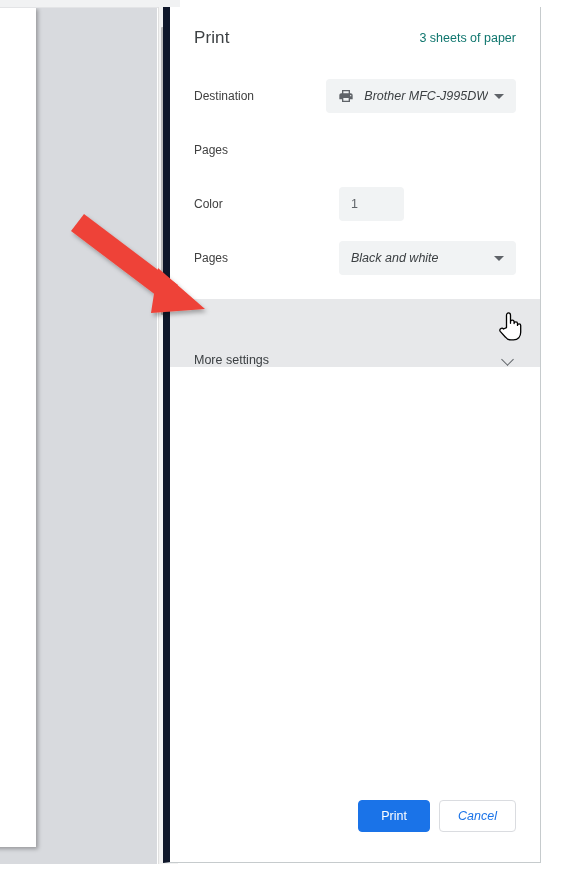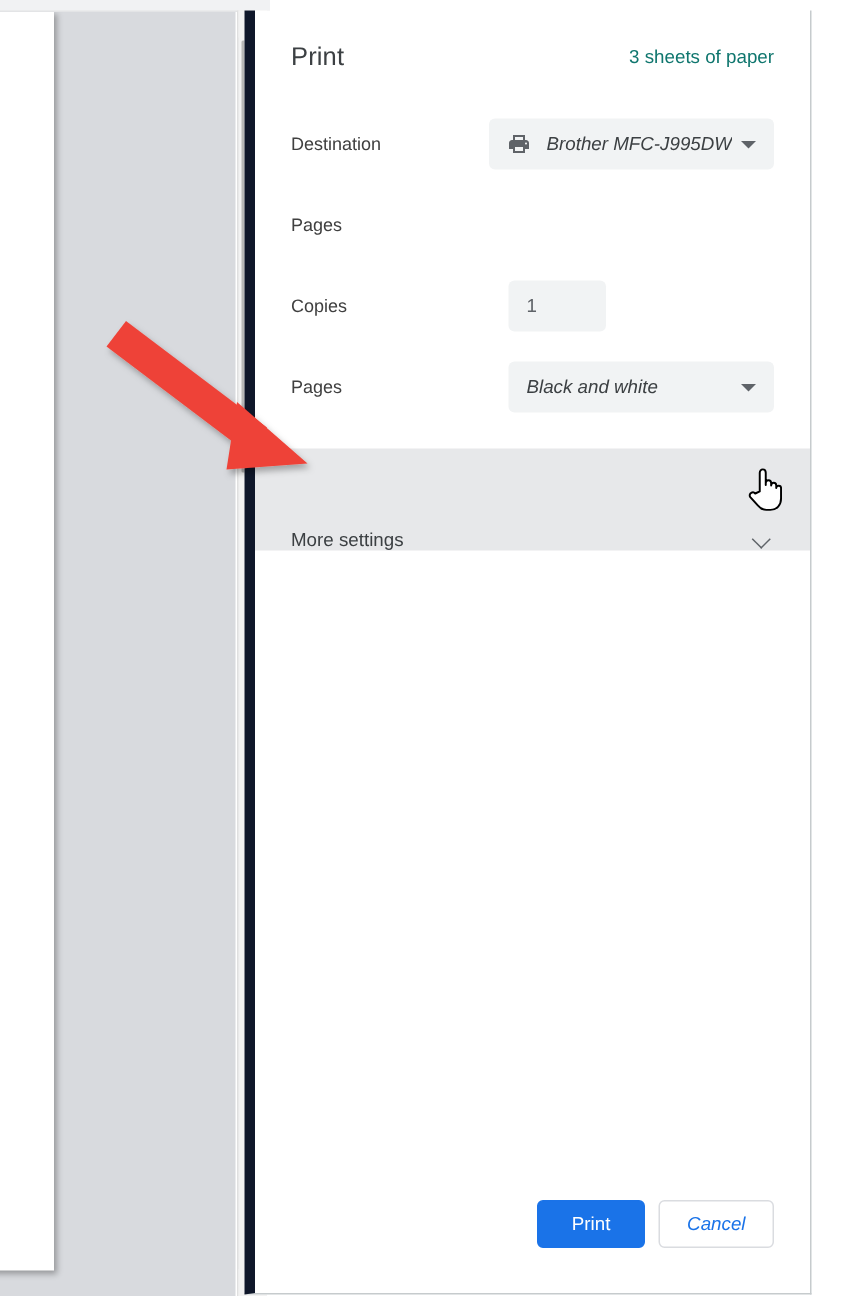--- a/index.html
+++ b/index.html
@@ -277,21 +277,21 @@
             <span class="caret"></span>
           </div>
         </div>
       </div>
 
       <div class="row">
         <div class="row-label">Pages</div>
       </div>
 
       <div class="row">
-        <div class="row-label">Copies</div>
+        <div class="row-label">Color</div>
         <div class="control">
           <div class="numinput">
             <span>1</span>
           </div>
         </div>
       </div>
 
       <div class="row">
         <div class="row-label">Pages</div>
         <div class="control">

